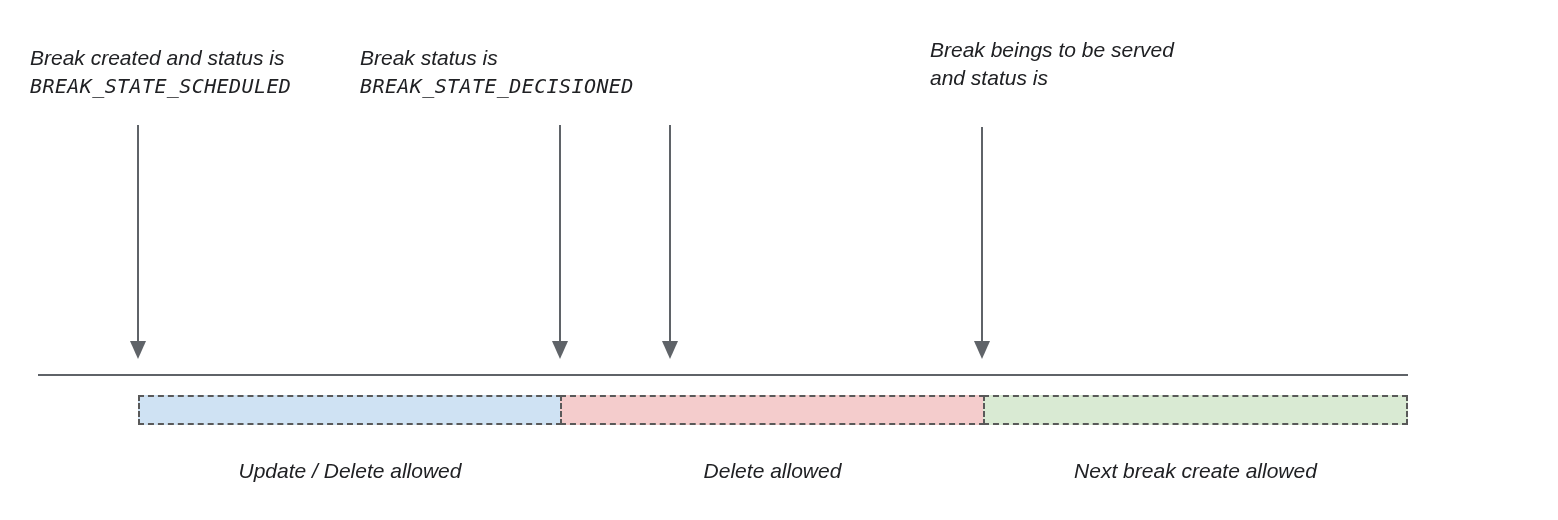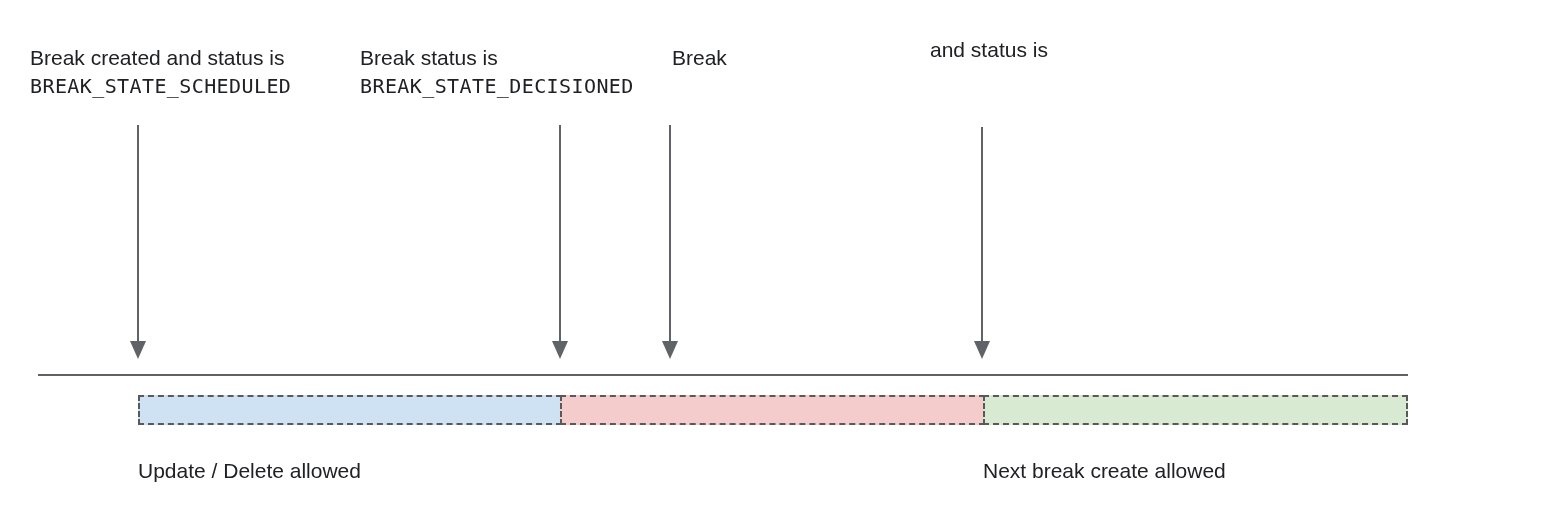--- a/index.html
+++ b/index.html
@@ -4,20 +4,21 @@
 <style>
   html, body { margin: 0; padding: 0; background: #ffffff; }
   .canvas {
     position: relative;
     width: 1408px;
     height: 520px;
     background: #ffffff;
     font-family: "Liberation Sans", sans-serif;
     color: #202124;
     overflow: hidden;
+    font-style: italic;
   }
   .ann {
     position: absolute;
     font-size: 21px;
     line-height: 28px;
     white-space: nowrap;
   }
   .ann .code {
     font-family: "DejaVu Sans Mono", monospace;
     font-size: 20px;
@@ -74,20 +75,21 @@
     position: absolute;
     top: 395px;
     height: 30px;
     box-sizing: border-box;
     border: 2px dashed #595959;
   }
   .seg-label {
     position: absolute;
     top: 459px;
     font-size: 21px;
+    text-align: center;
   }
   .a1 { left: 30px;  top: 44px; }
   .a2 { left: 360px; top: 44px; }
   .a3 { left: 672px; top: 44px; }
   .a4 { left: 930px; top: 36px; }
   .arrow1 { left: 130px; top: 125px; height: 234px; }
   .arrow2 { left: 552px; top: 125px; height: 234px; }
   .arrow3 { left: 662px; top: 125px; height: 234px; }
   .arrow4 { left: 974px; top: 127px; height: 232px; }
   .seg1 { left: 138px; width: 424px; }
@@ -106,24 +108,24 @@
     <div>Break created and status is</div>
     <div class="code">BREAK_STATE_SCHEDULED</div>
   </div>
 
   <div class="ann a2">
     <div>Break status is</div>
     <div class="code">BREAK_STATE_DECISIONED</div>
   </div>
 
   <div class="ann a3">
-    <div>Break</div>
   </div>
 
   <div class="ann a4">
+    <div>Break beings to be served</div>
     <div>and status is</div>
   </div>
 
   <div class="arrow arrow1">
     <div class="shaft"></div>
     <div class="head"></div>
   </div>
   <div class="arrow arrow2">
     <div class="shaft"></div>
     <div class="head"></div>
@@ -139,15 +141,16 @@
 
   <div class="axis-line"></div>
   <div class="axis-head"></div>
   <div class="axis-label">time</div>
 
   <div class="seg seg1" style="background-color: rgb(207, 226, 243);"></div>
   <div class="seg seg2" style="background-color: rgb(244, 204, 204);"></div>
   <div class="seg seg3" style="background-color: rgb(217, 234, 211);"></div>
 
   <div class="seg-label lab1">Update / Delete allowed</div>
+  <div class="seg-label lab2">Delete allowed</div>
   <div class="seg-label lab3">Next break create allowed</div>
 
 </div>
 
 </body></html>

